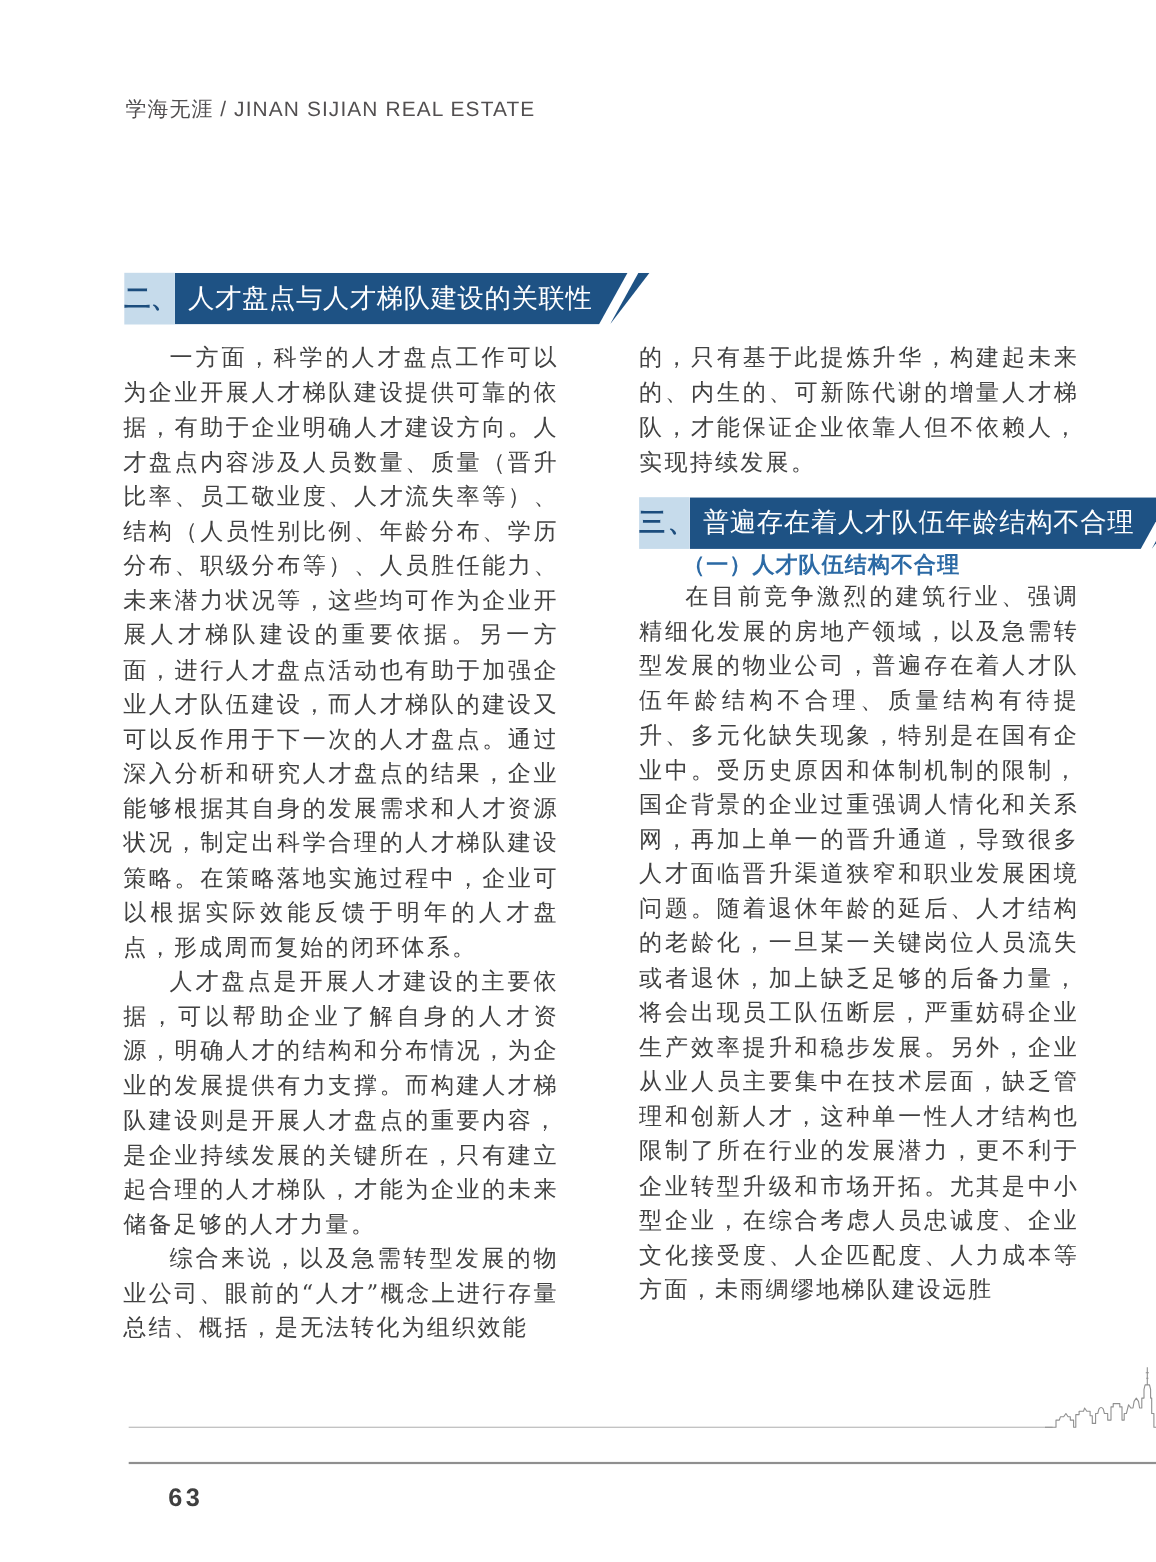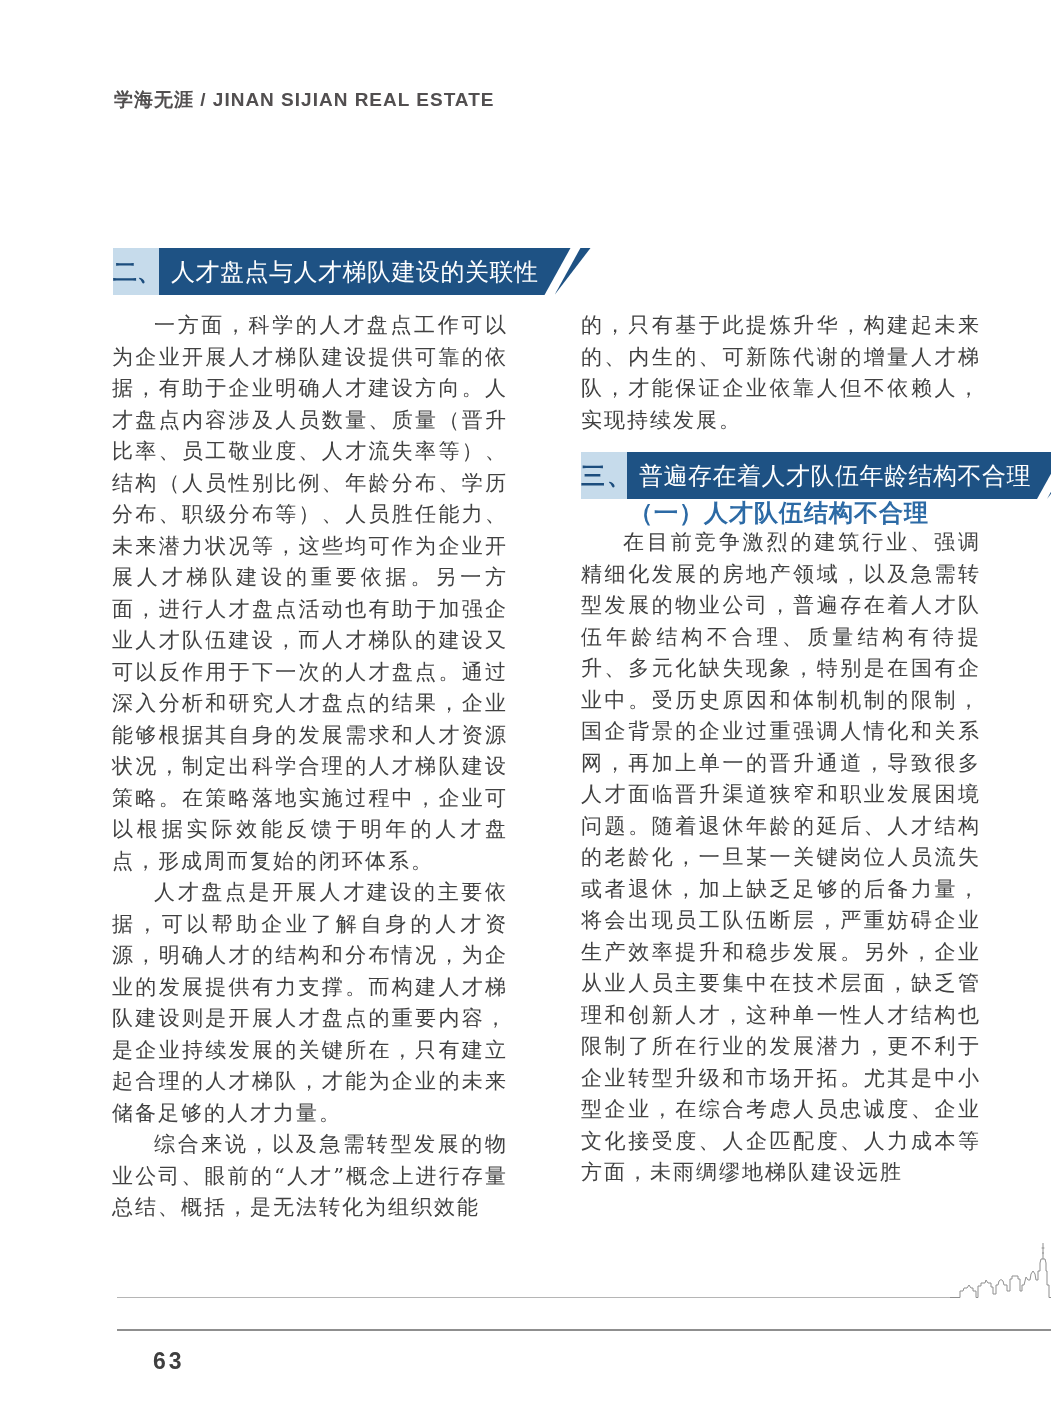--- a/index.html
+++ b/index.html
@@ -1,20 +1,20 @@
 <!DOCTYPE html>
 <html><head>
 <meta charset="utf-8">
 <style>
   html,body{margin:0;padding:0;background:#e8e8e8;}
   .page{position:relative;width:1051px;height:1420px;background:#ffffff;overflow:hidden;
         font-family:"DejaVu Serif","Liberation Serif",serif;}
   
   .mag-header{position:absolute;left:114px;top:88px;height:24px;line-height:24px;
-    font-family:"Liberation Sans",sans-serif;font-weight:700;font-size:19px;
+    font-family:"Liberation Sans",sans-serif;font-weight:400;font-size:19px;
     letter-spacing:1px;color:#524f50;white-space:nowrap;}
   
   .banner{display:flex;height:47px;align-items:stretch;}
   .banner-abs{position:absolute;left:113px;top:248px;}
   .banner .idx{flex:0 0 auto;width:46px;background:#c6dbeb;color:#1c4d7d;
     font-family:"Liberation Sans",sans-serif;font-weight:700;font-size:24px;
     line-height:47px;text-align:center;}
   .banner .ttl{flex:0 0 auto;background:#1e5284;color:#ffffff;
     font-family:"Liberation Sans",sans-serif;font-weight:400;font-size:24px;
     line-height:47px;padding:0 32px 0 12px;letter-spacing:0.5px;white-space:nowrap;
@@ -22,21 +22,21 @@
   .banner .accent{flex:0 0 auto;width:36px;margin-left:-16px;background:#1e5284;
     clip-path:polygon(72% 0,100% 0,0 100%);}
   
   .col{position:absolute;top:310px;color:#414141;font-size:21px;line-height:31.5px;
     letter-spacing:2px;text-align:justify;text-align-last:left;}
   .col-left{left:112px;width:396px;}
   .col-right{left:533px;width:400px;margin-left:48px;}
   .col p{margin:0;text-indent:2em;}
   .col p.noindent{text-indent:0;}
   .banner-flow{margin-top:16px;width:430px;}
-  .subheading{margin-top:14px;line-height:28px;font-size:24px;font-weight:600;
+  .subheading{margin-top:14px;line-height:28px;font-size:20px;font-weight:600;
     color:#2c6aa5;letter-spacing:1px;text-indent:0;}
   .after-sub{margin-top:9px;}
   
   .rule-thin{position:absolute;left:117px;top:1297px;width:840px;height:1px;background:#b5b5b5;}
   .rule-thick{position:absolute;left:117px;top:1329px;width:934px;height:2px;background:#8f8f8f;}
   .skyline{position:absolute;left:950px;top:1185px;width:101px;height:115px;}
   .page-num{position:absolute;left:121px;top:1348px;font-family:"Liberation Sans",sans-serif;
     font-size:23px;font-weight:600;color:#3f3f3f;letter-spacing:3px;margin-left:32px;}
 </style>
 </head>

